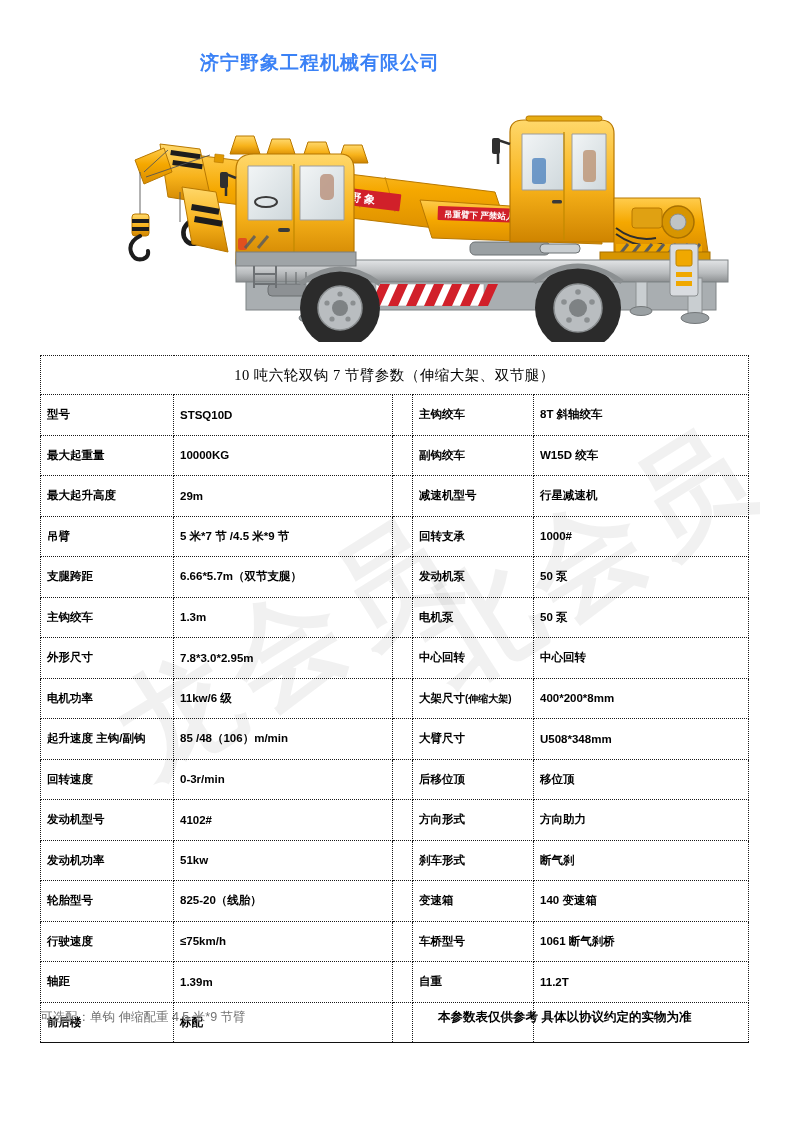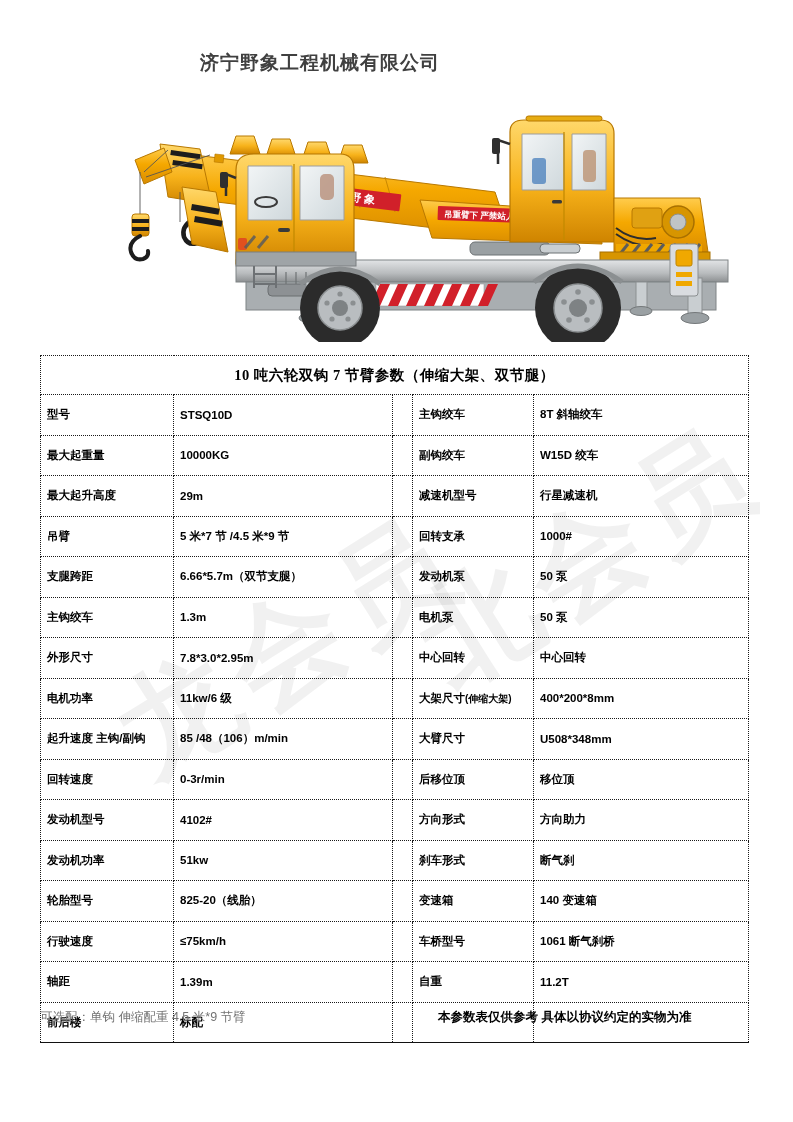--- a/index.html
+++ b/index.html
@@ -18,21 +18,21 @@
   
   .page-title {
     position: absolute;
     top: 50px;
     left: 0;
     width: 640px;
     text-align: center;
     font-family: "Liberation Serif", "DejaVu Serif", serif;
     font-size: 19px;
     font-weight: bold;
-    color: #404040;
+    color: #3b82f6;
     letter-spacing: 1px;
   }
 
   
   .hero {
     position: absolute;
     top: 92px;
     left: 40px;
     width: 713px;
     height: 250px;
@@ -83,21 +83,21 @@
     color: #000;
     vertical-align: middle;
     background: transparent;
     font-family: "Liberation Sans", "DejaVu Sans", sans-serif;
   }
   .hdr-row td {
     height: 38px;
     text-align: center;
     font-family: "Liberation Serif", "DejaVu Serif", serif;
     font-size: 14.5px;
-    font-weight: bold;
+    font-weight: normal;
     letter-spacing: 0.5px;
   }
   .data-row td { height: 39.5px; }
   .lbl { font-size: 12px; }
   .val { font-size: 11.5px; }
   .gap-col { border-top: 1px dotted #1a1a1a; border-bottom: 1px dotted #1a1a1a;
              border-left: 1px dotted #1a1a1a; border-right: 1px dotted #1a1a1a; }
   .last-row td { border-bottom: 1.6px solid #111; }
   .small-paren { font-size: 10px; }
 

